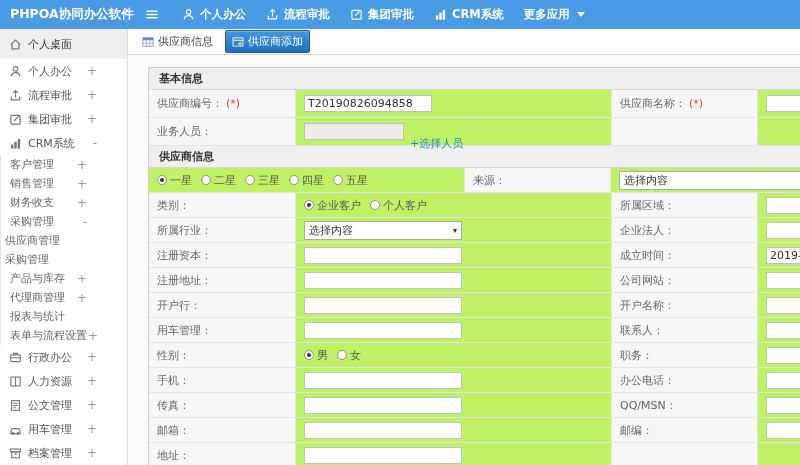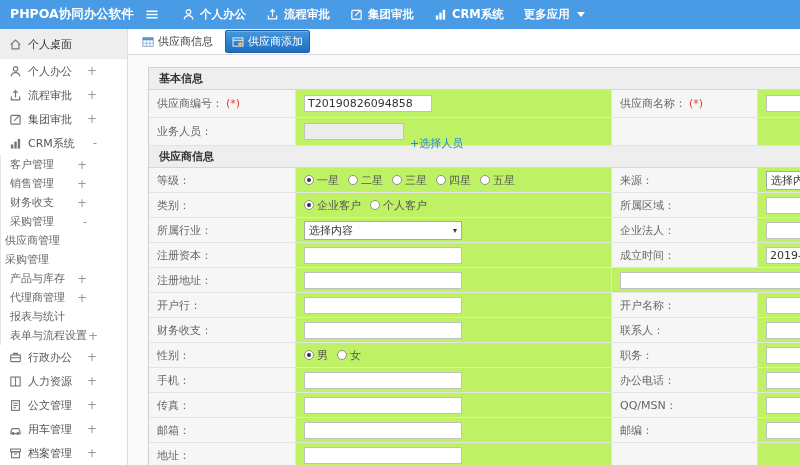--- a/index.html
+++ b/index.html
@@ -307,23 +307,20 @@
           </div>
           <div class="c-ctl">
             <input type="text" class="txt gray" style="width: 100px;">
             <a class="link">+选择人员</a>
           </div>
           <div class="c-lab c2"></div>
           <div class="c-ctl c2"></div>
         </div>
         <div class="sec-h">供应商信息</div>
         <div class="frow sup">
-          <div class="c-lab">
-            <span>等级：</span>
-          </div>
           <div class="c-ctl">
             <span class="ropt">
               <span class="rb on"></span>
               <span>一星</span>
             </span>
             <span class="ropt">
               <span class="rb"></span>
               <span>二星</span>
             </span>
             <span class="ropt">
@@ -400,41 +397,44 @@
             <input type="text" class="txt" value="2019-08-26" style="width: 235px;">
           </div>
         </div>
         <div class="frow sup">
           <div class="c-lab">
             <span>注册地址：</span>
           </div>
           <div class="c-ctl">
             <input type="text" class="txt" style="width: 158px;">
           </div>
+          <div class="c-lab c2">
+            <span>公司网站：</span>
+          </div>
           <div class="c-ctl c2">
             <input type="text" class="txt" style="width: 235px;">
           </div>
         </div>
         <div class="frow sup">
           <div class="c-lab">
             <span>开户行：</span>
           </div>
           <div class="c-ctl">
             <input type="text" class="txt" style="width: 158px;">
           </div>
           <div class="c-lab c2">
             <span>开户名称：</span>
           </div>
           <div class="c-ctl c2">
             <input type="text" class="txt" style="width: 235px;">
           </div>
         </div>
         <div class="frow sup">
           <div class="c-lab">
-            <span>财务收支：</span>
+            <span>用车管理：</span>
           </div>
           <div class="c-ctl">
             <input type="text" class="txt" style="width: 158px;">
           </div>
           <div class="c-lab c2">
             <span>联系人：</span>
           </div>
           <div class="c-ctl c2">
             <input type="text" class="txt" style="width: 235px;">
           </div>

